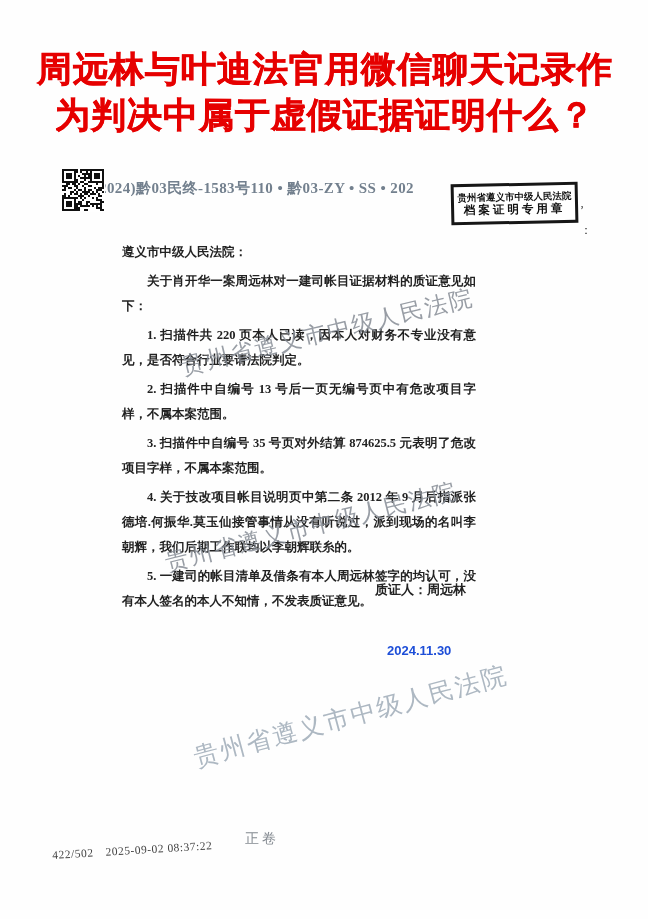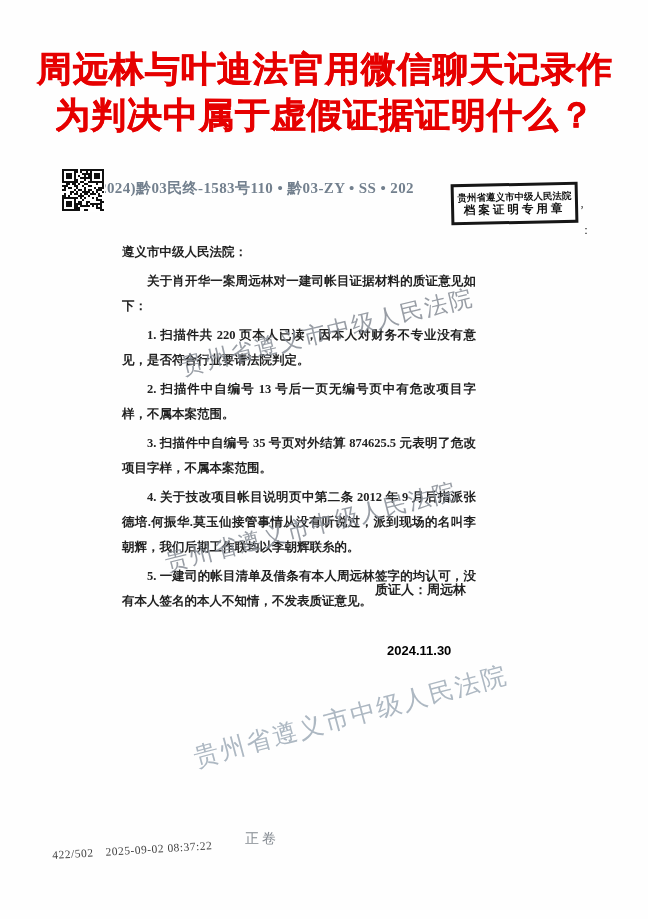--- a/index.html
+++ b/index.html
@@ -32,21 +32,21 @@
 
   
   .letter{position:absolute;left:122px;top:240px;width:362px;
           font-size:12.5px;line-height:25px;font-weight:600;color:#222;
           text-align:justify;z-index:2;}
   .letter p{margin:0 8px 4px 0;}
   .letter p.indent{text-indent:2em;}
 
   
   .sig{position:absolute;left:375px;top:581px;font-size:13px;font-weight:700;color:#222;z-index:2;}
-  .sig-date{position:absolute;left:387px;top:643px;font-size:13px;font-weight:700;color:#000000;
+  .sig-date{position:absolute;left:387px;top:643px;font-size:13px;font-weight:700;color:#1d4ed8;
             font-family:"Liberation Sans","DejaVu Sans",sans-serif;z-index:2;}
 
   
   .wm{position:absolute;white-space:nowrap;pointer-events:none;z-index:3;
       font-weight:400;}
   .wm1{left:178px;top:352px;font-size:23px;letter-spacing:2px;color:#878d96;opacity:.85;
        transform:rotate(-13.5deg);transform-origin:left top;}
   .wm2{left:162px;top:548px;font-size:23px;letter-spacing:2px;color:#878d96;opacity:.85;
        transform:rotate(-14deg);transform-origin:left top;}
   .wm3{left:190px;top:742px;font-size:25px;letter-spacing:2px;color:#9aa7b4;opacity:.8;

